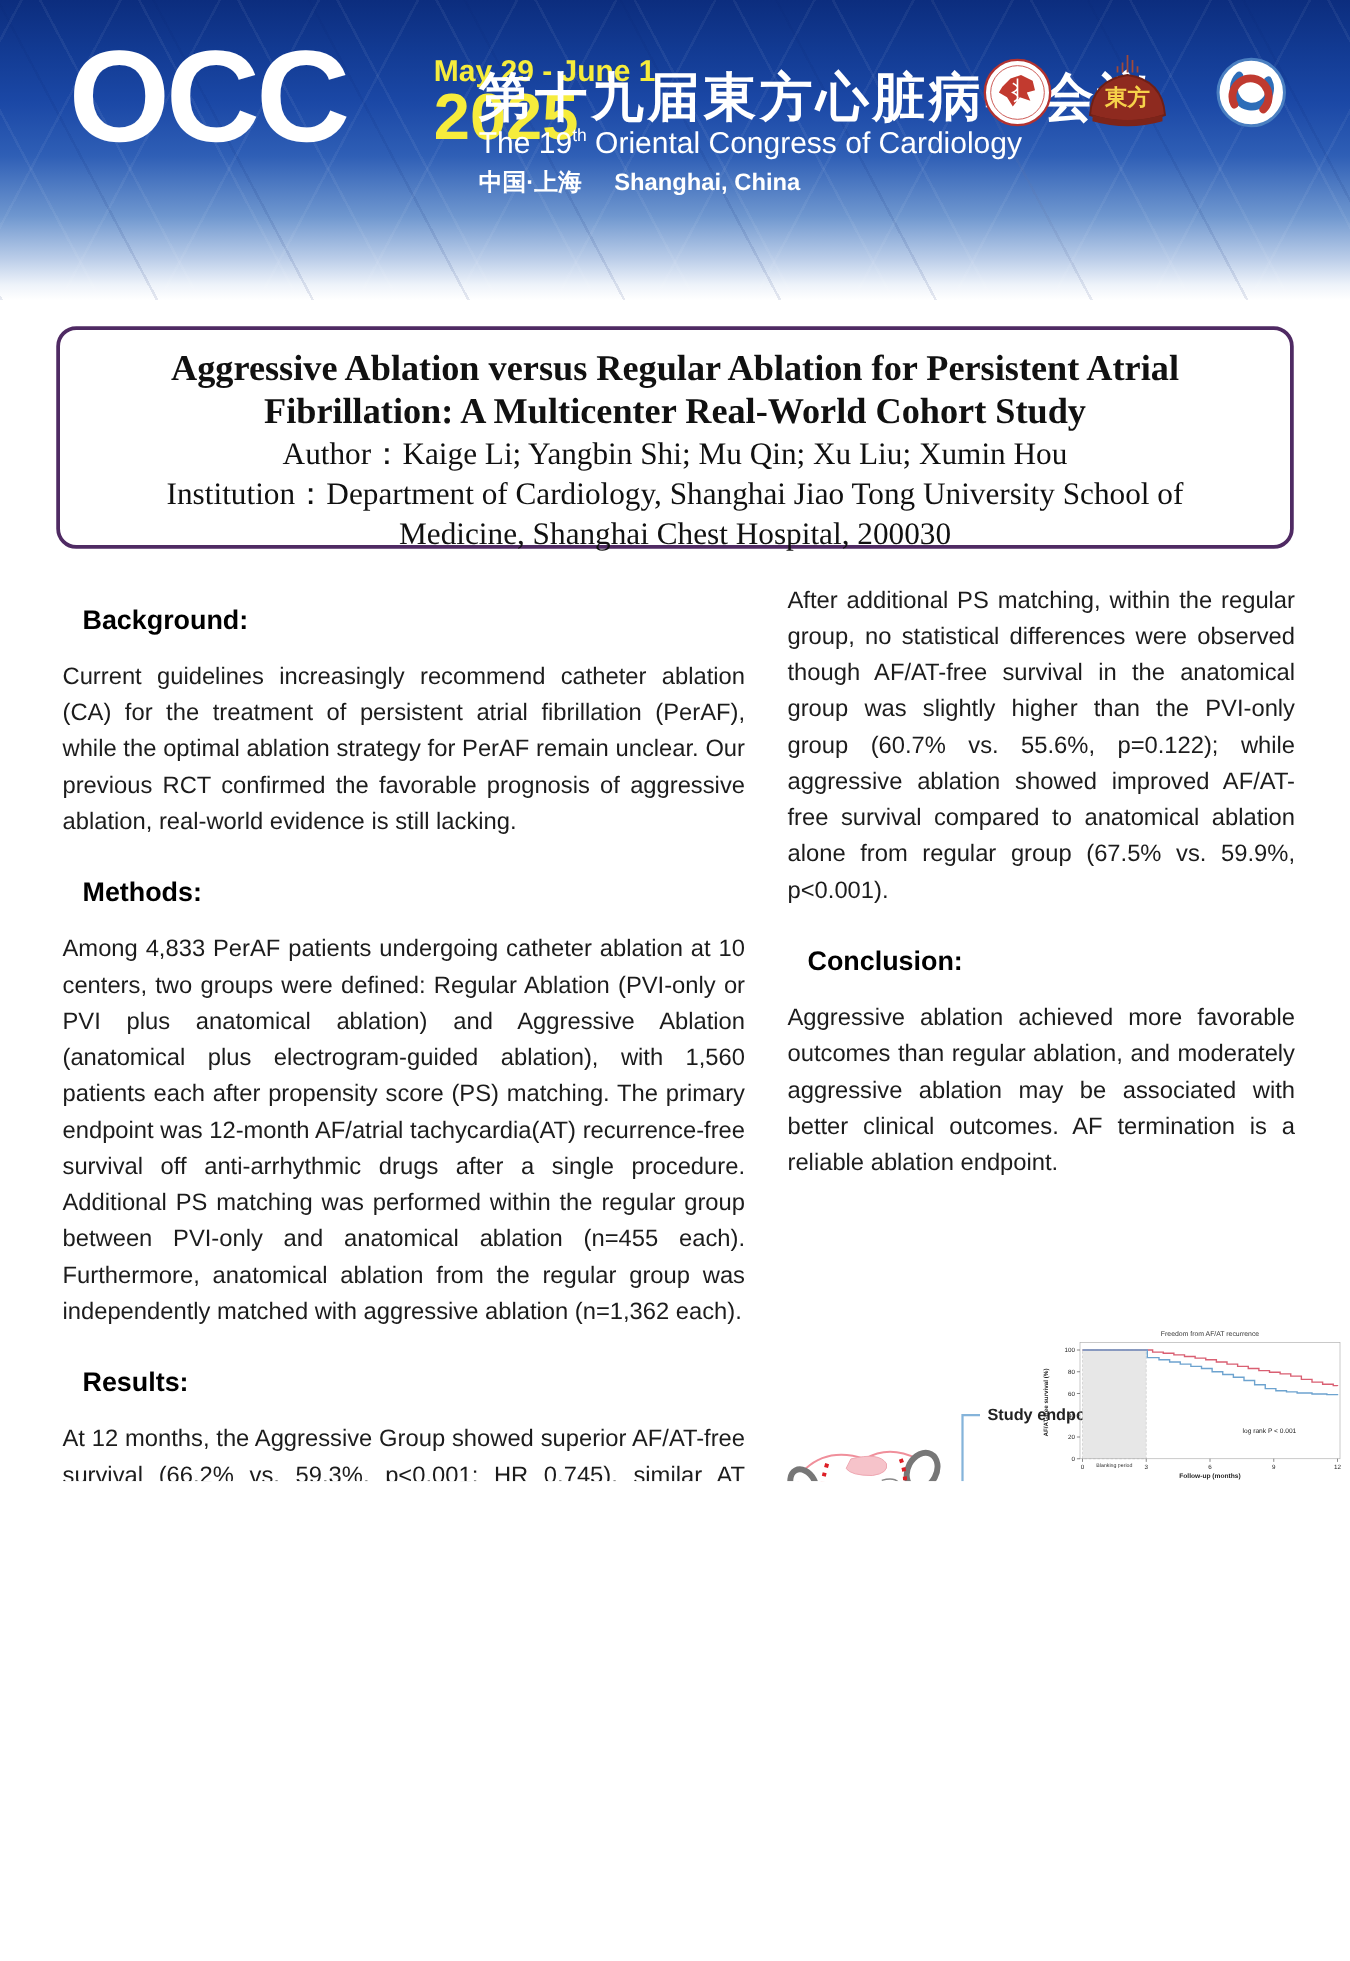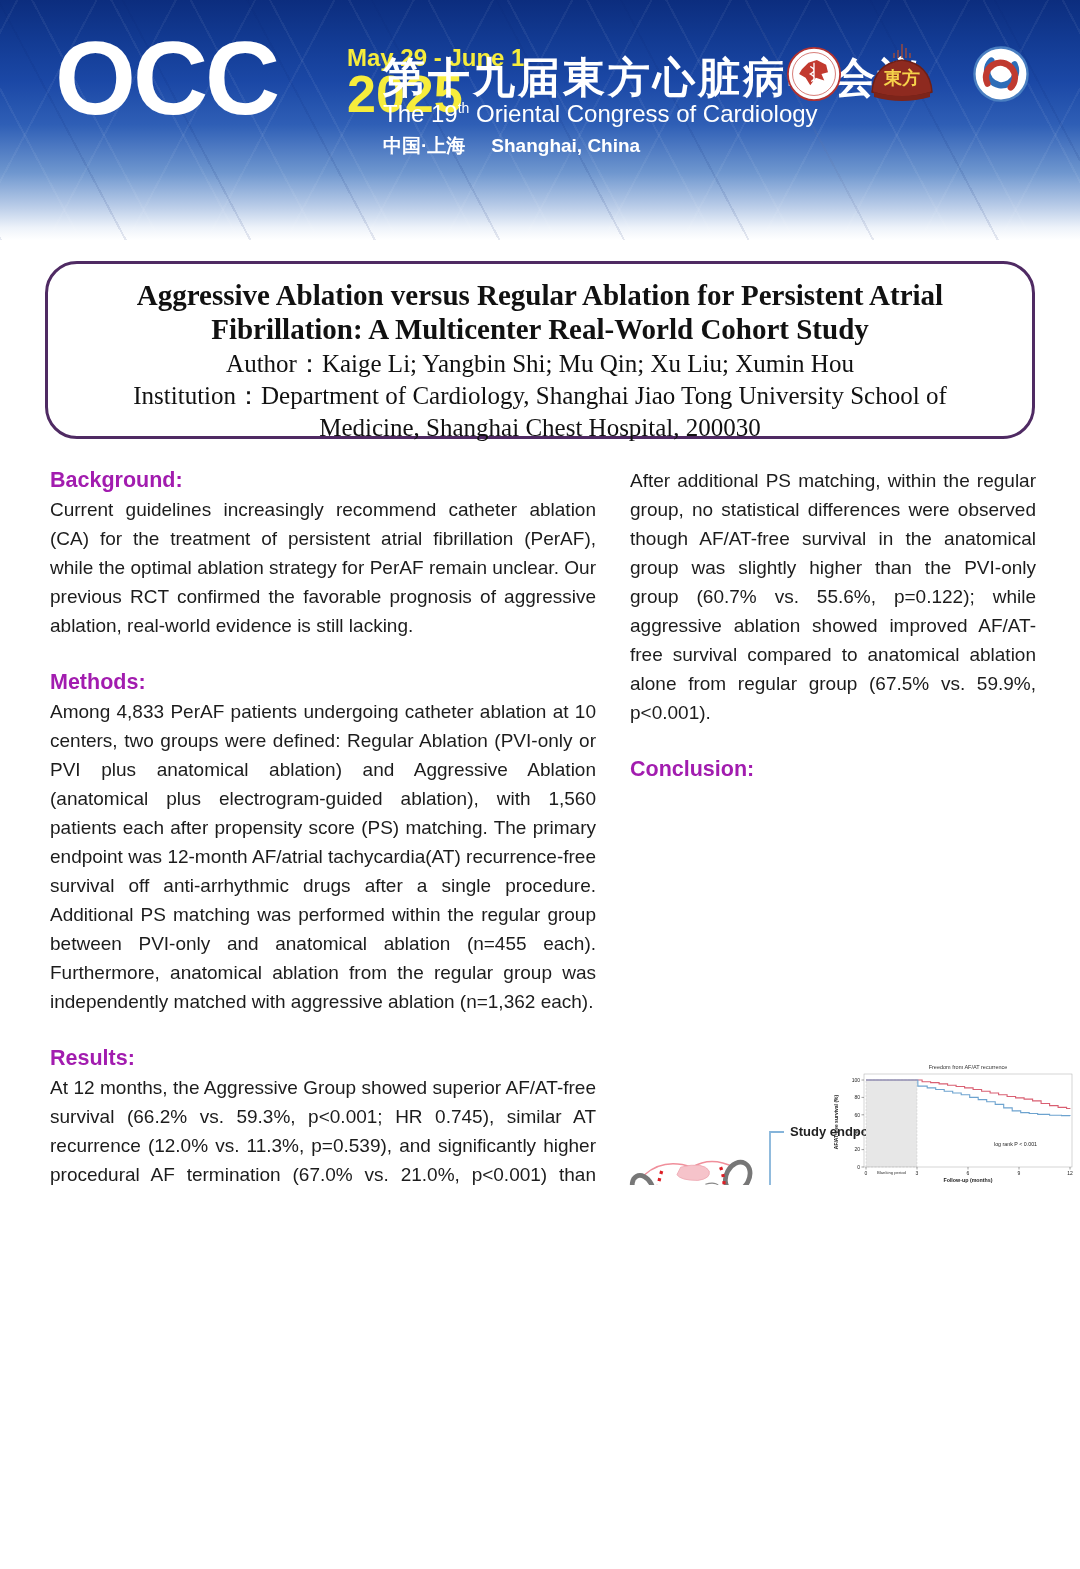--- a/index.html
+++ b/index.html
@@ -24,29 +24,29 @@
     color:#ffffff;letter-spacing:3px;white-space:nowrap;}
   .en-title{position:absolute;left:383px;top:100px;font-size:24px;color:#ffffff;white-space:nowrap;}
   .en-title sup{font-size:14px;}
   .loc-line{position:absolute;left:383px;top:133px;font-size:19px;font-weight:bold;
     color:#ffffff;white-space:nowrap;}
   .loc-line .gap{display:inline-block;width:26px;}
   .logo{position:absolute;}
 
   
   .title-box{position:absolute;left:45px;top:261px;width:990px;height:178px;
-    border:3.5px solid #4f2a63;border-radius:32px;background:#fff;box-sizing:border-box;
+    border:3.5px solid #4f2a63;border-radius:16px;background:#fff;box-sizing:border-box;
     font-family:"Liberation Serif",serif;text-align:center;padding:10px 36px 0;}
   .paper-title{font-size:29px;font-weight:bold;color:#111;line-height:34px;margin:4px 0 2px;}
   .byline{font-size:25px;color:#111;line-height:32px;margin:0;}
 
   
   .col-left{position:absolute;left:50px;top:466px;width:546px;}
   .col-right{position:absolute;left:630px;top:466px;width:406px;}
-  .sec-h{font-size:21.5px;font-weight:bold;color:#a21caf;margin:0;line-height:29px;}
+  .sec-h{font-size:21.5px;font-weight:bold;color:#000000;margin:16px;line-height:29px;}
   .para{font-size:19px;line-height:29px;color:#1c1c1c;text-align:justify;margin:0 0 28px;}
   .para:last-child{margin-bottom:0;}
 
   
   .figure{position:absolute;left:610px;top:1056px;width:470px;height:460px;}
   .figure svg{position:absolute;}
   .fig-label{position:absolute;font-size:13px;font-weight:bold;color:#222;line-height:15px;}
   .heart-caption{position:absolute;left:2px;top:354px;width:164px;text-align:center;
     font-size:18px;font-weight:bold;color:#222;line-height:15.5px;}
   .fig-rule{position:absolute;left:12px;top:452px;width:428px;height:2px;background:#e3e3e3;}
@@ -98,20 +98,21 @@
     <p class="para">Current guidelines increasingly recommend catheter ablation (CA) for the treatment of persistent atrial fibrillation (PerAF), while the optimal ablation strategy for PerAF remain unclear. Our previous RCT confirmed the favorable prognosis of aggressive ablation, real-world evidence is still lacking.</p>
     <h2 class="sec-h">Methods:</h2>
     <p class="para">Among 4,833 PerAF patients undergoing catheter ablation at 10 centers, two groups were defined: Regular Ablation (PVI-only or PVI plus anatomical ablation) and Aggressive Ablation (anatomical plus electrogram-guided ablation), with 1,560 patients each after propensity score (PS) matching. The primary endpoint was 12-month AF/atrial tachycardia(AT) recurrence-free survival off anti-arrhythmic drugs after a single procedure. Additional PS matching was performed within the regular group between PVI-only and anatomical ablation (n=455 each). Furthermore, anatomical ablation from the regular group was independently matched with aggressive ablation (n=1,362 each).</p>
     <h2 class="sec-h">Results:</h2>
     <p class="para">At 12 months, the Aggressive Group showed superior AF/AT-free survival (66.2% vs. 59.3%, p&lt;0.001; HR 0.745), similar AT recurrence (12.0% vs. 11.3%, p=0.539), and significantly higher procedural AF termination (67.0% vs. 21.0%, p&lt;0.001) than Regular Group. Moreover, patients with AF termination had improved AF/AT-free survival (72.3% vs. 55.2%, p&lt;0.001). Safety endpoints did not differ significantly between the two groups. Both the ablation outcomes and AF termination rate showed increasing trends with the extent of ablation aggressiveness but declined with extremely aggressive ablation.</p>
   </div>
 
   <div class="col-right">
     <p class="para">After additional PS matching, within the regular group, no statistical differences were observed though AF/AT-free survival in the anatomical group was slightly higher than the PVI-only group (60.7% vs. 55.6%, p=0.122); while aggressive ablation showed improved AF/AT-free survival compared to anatomical ablation alone from regular group (67.5% vs. 59.9%, p&lt;0.001).</p>
     <h2 class="sec-h">Conclusion:</h2>
+    <p class="para">Aggressive ablation achieved more favorable outcomes than regular ablation, and moderately aggressive ablation may be associated with better clinical outcomes. AF termination is a reliable ablation endpoint.</p>
   </div>
 
   <div class="figure">
 
     <svg style="left:8px;top:90px" width="152" height="143" viewBox="0 0 160 150">
       <path d="M28 30 Q48 12 78 22 Q98 10 122 22 Q140 30 136 48 Q148 56 142 72 Q137 78 139 84 Q133 94 126 95 Q118 118 100 130 Q78 142 58 134 Q36 124 32 106 Q16 98 18 84 Q12 72 22 64 Q16 44 28 30 Z" fill="none" stroke="#f08f9b" stroke-width="1.6"></path>
       <path d="M66 22 Q90 16 96 26 Q98 34 84 36 Q66 36 62 30 Z" fill="#f6c3ca" stroke="#eda4af" stroke-width="0.8"></path>
       <path d="M58 58 Q74 48 84 60 Q90 72 76 80 Q60 82 54 70 Z" fill="#f6c3ca" stroke="#eda4af" stroke-width="0.8"></path>
       <path d="M92 40 Q106 36 108 46 M100 50 Q112 46 114 56" fill="none" stroke="#888" stroke-width="1.2"></path>
       <ellipse cx="26" cy="44" rx="10" ry="14" fill="#fff" stroke="#777" stroke-width="5" transform="rotate(-28 26 44)"></ellipse>

